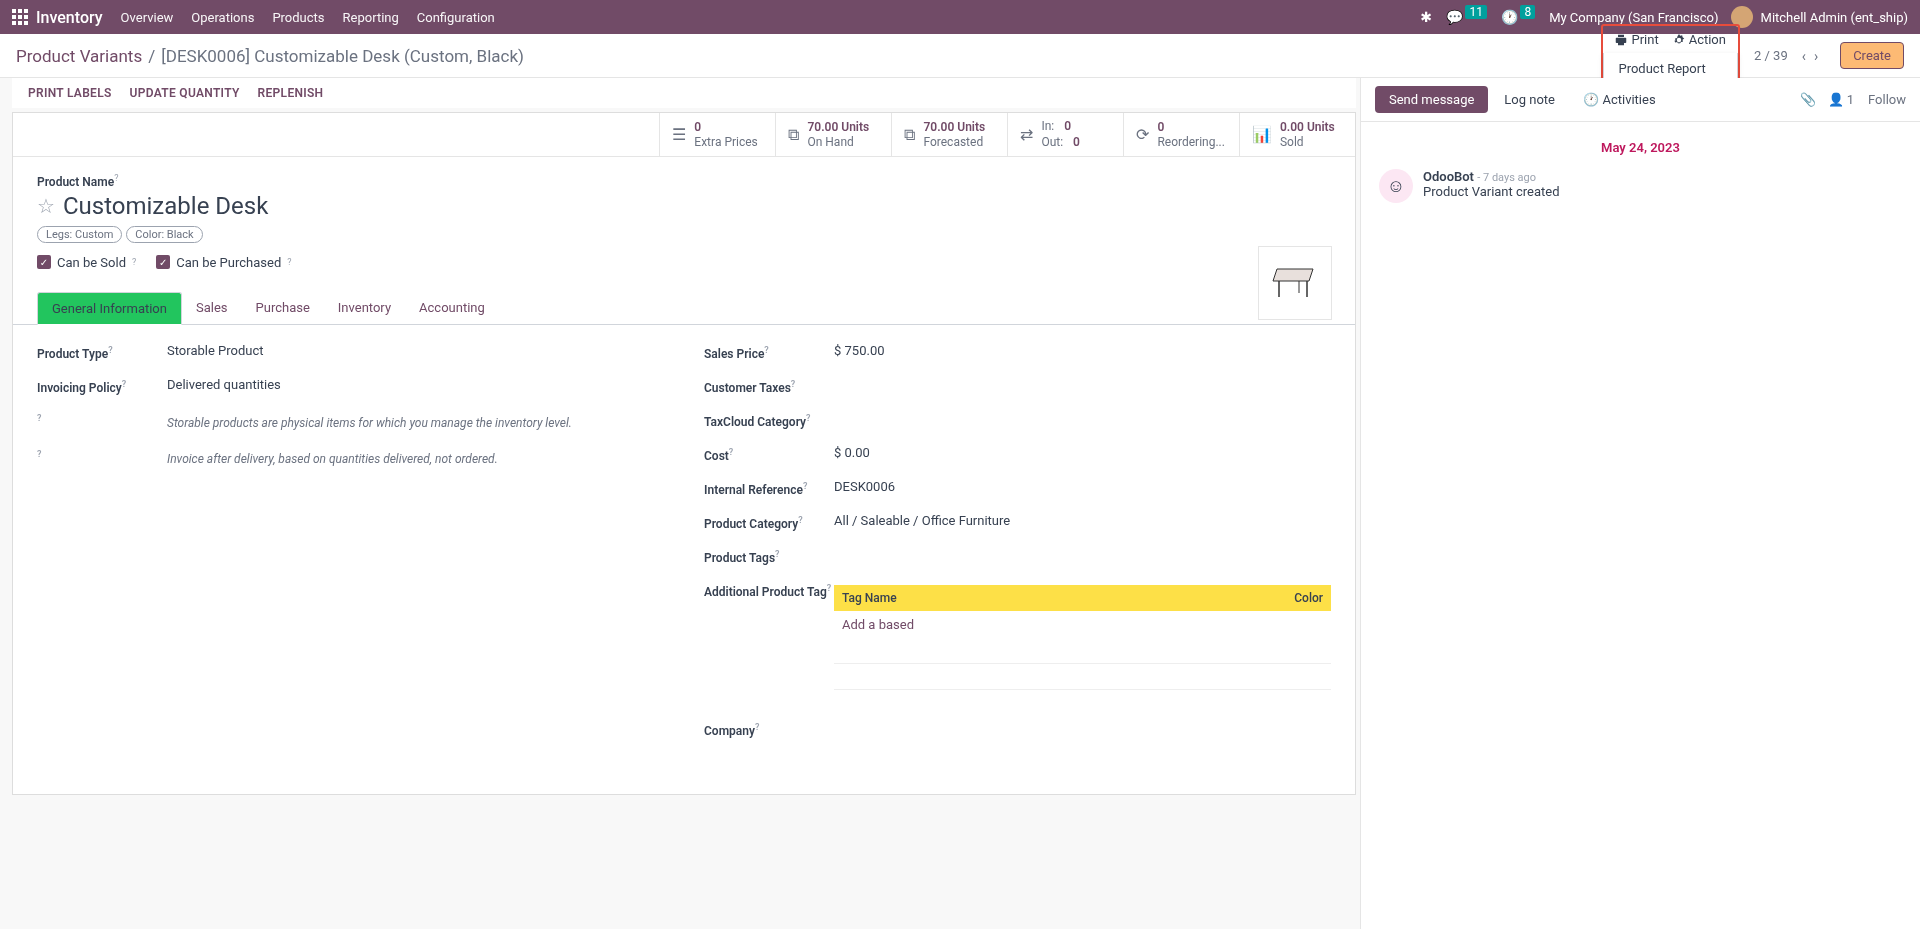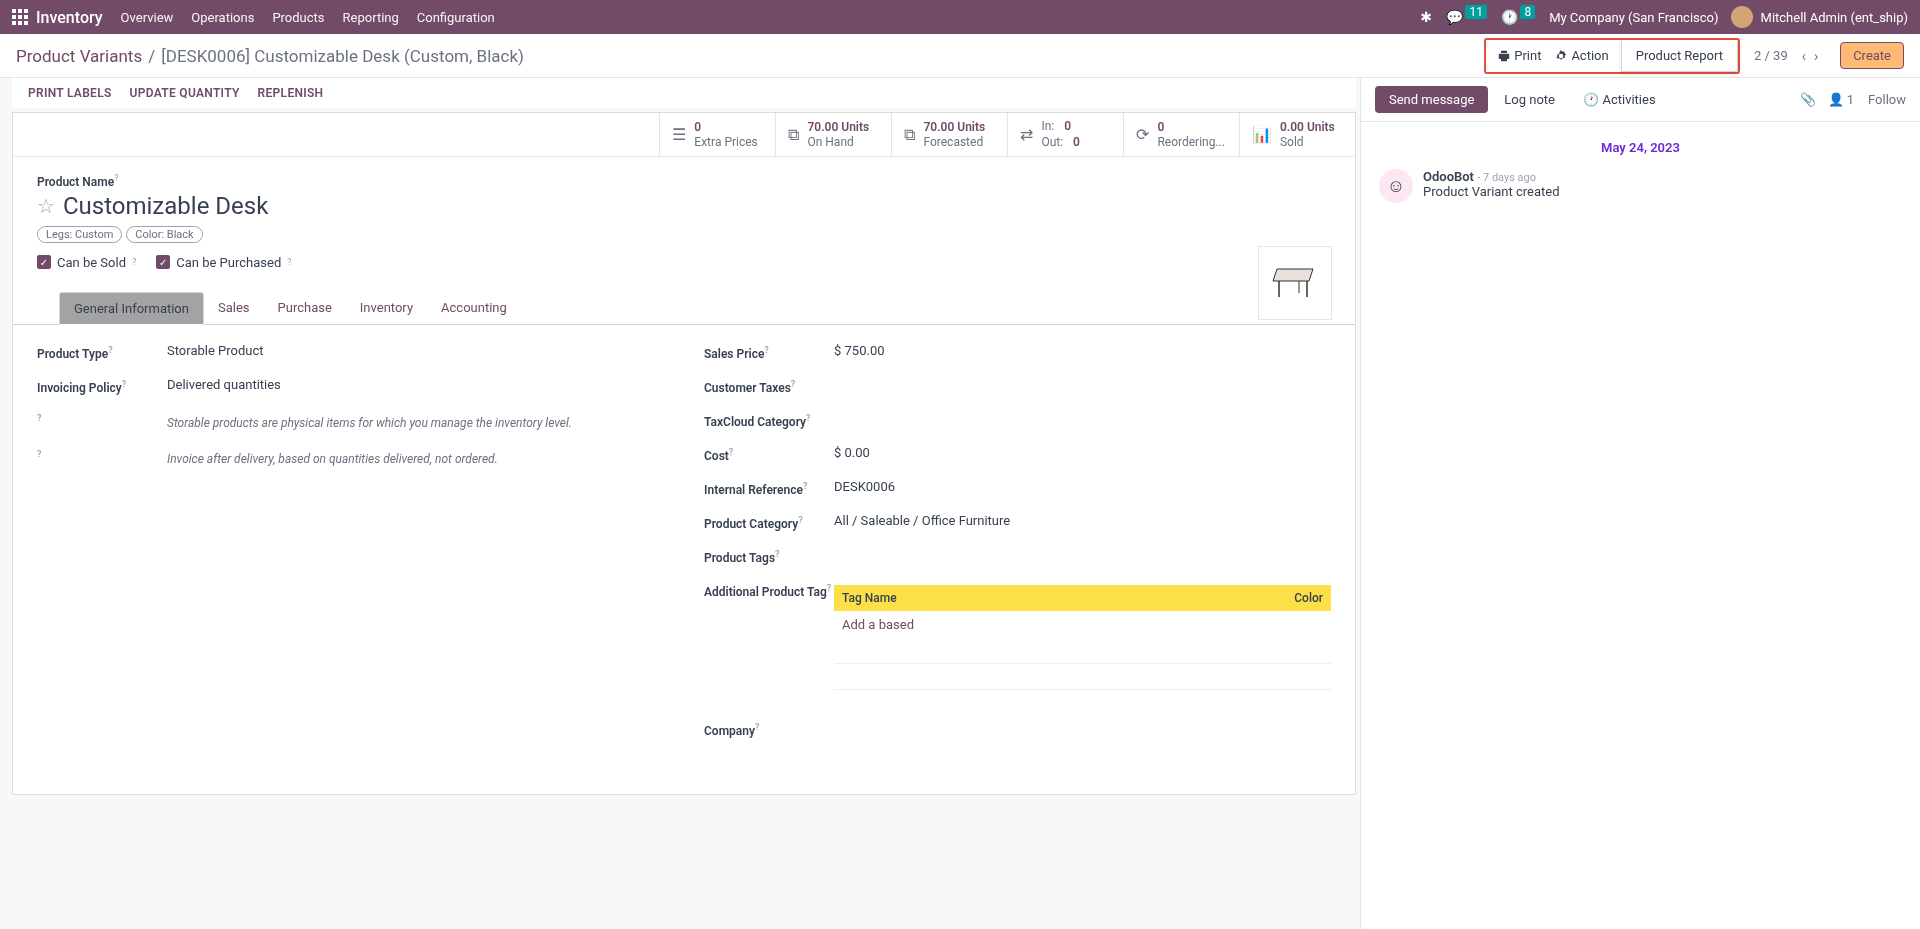--- a/index.html
+++ b/index.html
@@ -16,21 +16,21 @@
 .company { margin-left:14px; font-size:13px; }
 .avatar { width:22px; height:22px; border-radius:50%; background:#d4a574; margin-left:12px; display:inline-block; overflow:hidden; }
 .user { margin-left:8px; font-size:13px; }
 
 
 .control-row { background:#fff; height:44px; display:flex; align-items:center; padding:0 16px; border-bottom:1px solid #e5e5e5; }
 .bc-link { color:#714B67; font-size:17px; }
 .bc-sep { color:#6b7280; margin:0 6px; font-size:17px; }
 .bc-title { color:#6b7280; font-size:17px; }
 .control-spacer { flex:1; }
-.highlight-box { border:2px solid #e74c3c; border-radius:3px; padding:0; display:flex; margin-right:14px; }
+.highlight-box { border:2px solid #e74c3c; border-radius:3px; padding:0; display:flex; flex-direction:column; margin-right:14px; }
 .hb-row { display:flex; align-items:center; padding:6px 12px; gap:14px; }
 .print-btn,.action-btn { color:#374151; font-size:13px; cursor:pointer; display:flex; align-items:center; gap:4px; }
 .dropdown { background:#fff; border:1px solid #d1d5db; border-top:none; padding:8px 14px; font-size:13px; box-shadow:0 2px 6px rgba(0,0,0,.1); }
 .pager { color:#6b7280; font-size:13px; margin-right:10px; }
 .chevron { color:#6b7280; cursor:pointer; padding:0 4px; font-size:14px; }
 .create-btn { border:1px solid #714B67; color:#714B67; padding:5px 12px; border-radius:4px; font-size:13px; cursor:pointer; background:#fdba74; }
 
 
 .actions-row { background:#fff; padding:8px 16px; display:flex; gap:18px; }
 .action-link { color:#714B67; font-weight:600; font-size:12px; letter-spacing:.3px; cursor:pointer; }
@@ -61,21 +61,21 @@
 .variant-tags { margin-top:6px; display:flex; gap:4px; }
 .variant-tag { border:1px solid #9ca3af; border-radius:10px; padding:1px 8px; font-size:11px; color:#6b7280; }
 .checks { margin-top:12px; display:flex; gap:20px; }
 .ck { display:flex; align-items:center; gap:6px; font-size:13px; }
 .ckbox { width:14px; height:14px; background:#714B67; border-radius:2px; display:inline-flex; align-items:center; justify-content:center; color:#fff; font-size:10px; }
 .img-box { position:absolute; right:28px; top:168px; width:74px; height:74px; border:1px solid #e5e5e5; display:flex; align-items:center; justify-content:center; background:#fff; }
 
 
 .tabs { display:flex; border-bottom:1px solid #d1d5db; padding:0 24px; margin-top:14px; position:relative; }
 .tab { padding:8px 14px; font-size:13px; cursor:pointer; color:#714B67; }
-.tab.active { color:#374151; border:1px solid #d1d5db; border-bottom:1px solid #fff; border-radius:3px 3px 0 0; margin-bottom:-1px; background:#a3a3a3;margin-left:22px; }
+.tab.active { color:#374151; border:1px solid #d1d5db; border-bottom:1px solid #fff; border-radius:3px 3px 0 0; margin-bottom:-1px; background:#22c55e; }
 
 
 .form-body { padding:18px 24px 40px; display:flex; gap:40px; }
 .col { flex:1; }
 .frow { display:flex; margin-bottom:16px; align-items:flex-start; }
 .flbl { width:130px; font-weight:600; font-size:12px; padding-top:2px; }
 .fval { flex:1; font-size:13px; }
 .hint { font-style:italic; color:#6b7280; font-size:12px; line-height:1.4; margin-top:4px; }
 .tag-table { width:100%; border-collapse:collapse; margin-top:4px; }
 .tag-table th { background:#fde047; font-weight:500; font-size:12px; text-align:left; padding:6px 8px; }
@@ -85,21 +85,21 @@
 
 
 .chatter-top { display:flex; align-items:center; border-bottom:1px solid #e5e5e5; padding:8px 14px; gap:4px; }
 .send-btn { background:#714B67; color:#fff; padding:6px 14px; border-radius:4px; font-size:13px; cursor:pointer; }
 .log-btn,.act-btn { padding:6px 12px; font-size:13px; cursor:pointer; }
 .chat-spacer { flex:1; }
 .attach-ic,.follow-ic { color:#6b7280; cursor:pointer; margin-left:8px; font-size:13px; }
 .followers { color:#6b7280; font-size:13px; margin-left:8px; display:flex; align-items:center; gap:2px;}
 .follow-txt { color:#6b7280; font-size:13px; margin-left:10px; cursor:pointer; }
 .chatter-body { padding:18px; text-align:center; }
-.date-sep { font-weight:600; font-size:13px; color:#6d28d9; }
+.date-sep { font-weight:600; font-size:13px; color:#be185d; }
 .msg { display:flex; gap:10px; margin-top:14px; text-align:left; }
 .msg-av { width:34px; height:34px; border-radius:50%; background:#fce7f3; display:flex; align-items:center; justify-content:center; font-size:18px; }
 .msg-head { font-size:13px; }
 .msg-author { font-weight:600; }
 .msg-time { color:#9ca3af; font-size:11px; }
 .msg-body { font-size:13px; color:#374151; }
 
 
 .left::-webkit-scrollbar{width:10px;}
 .left::-webkit-scrollbar-thumb{background:#b0b0b0;border-radius:4px;}

